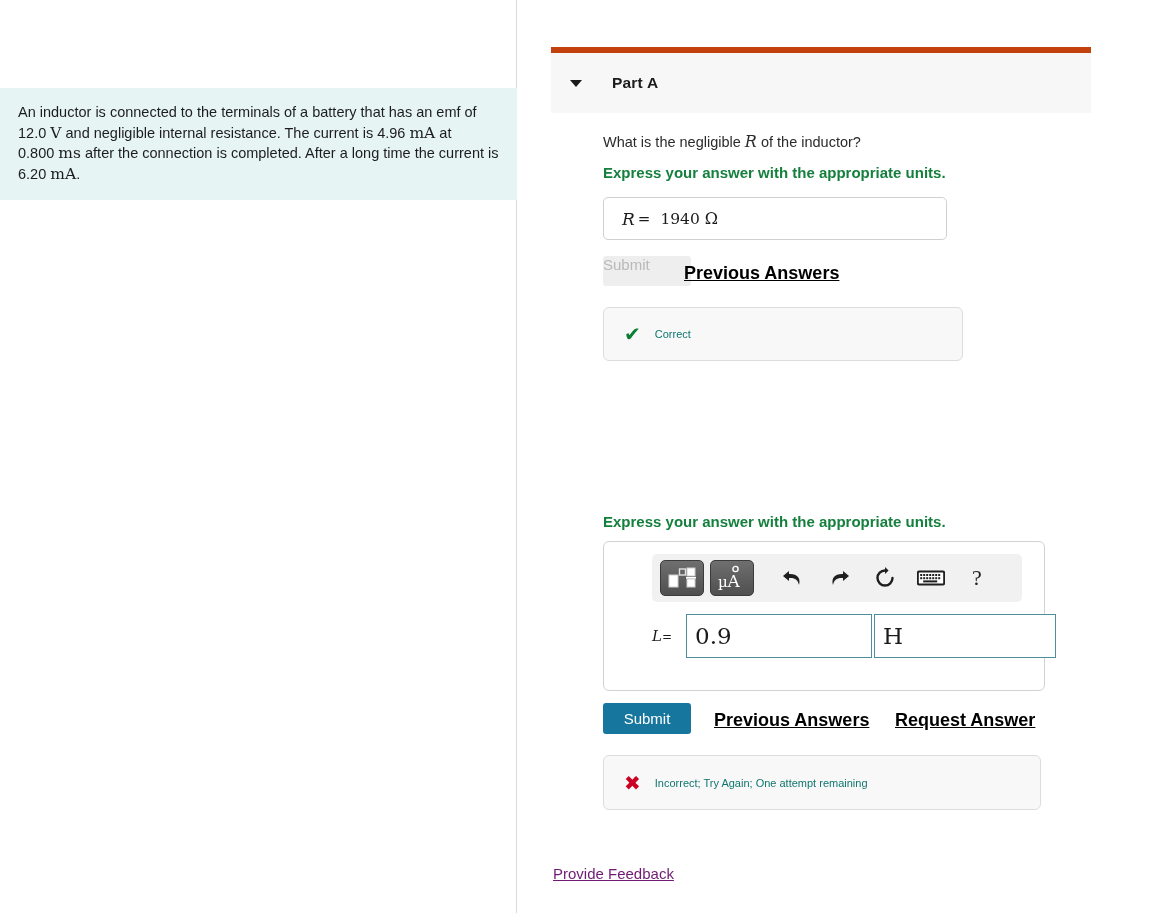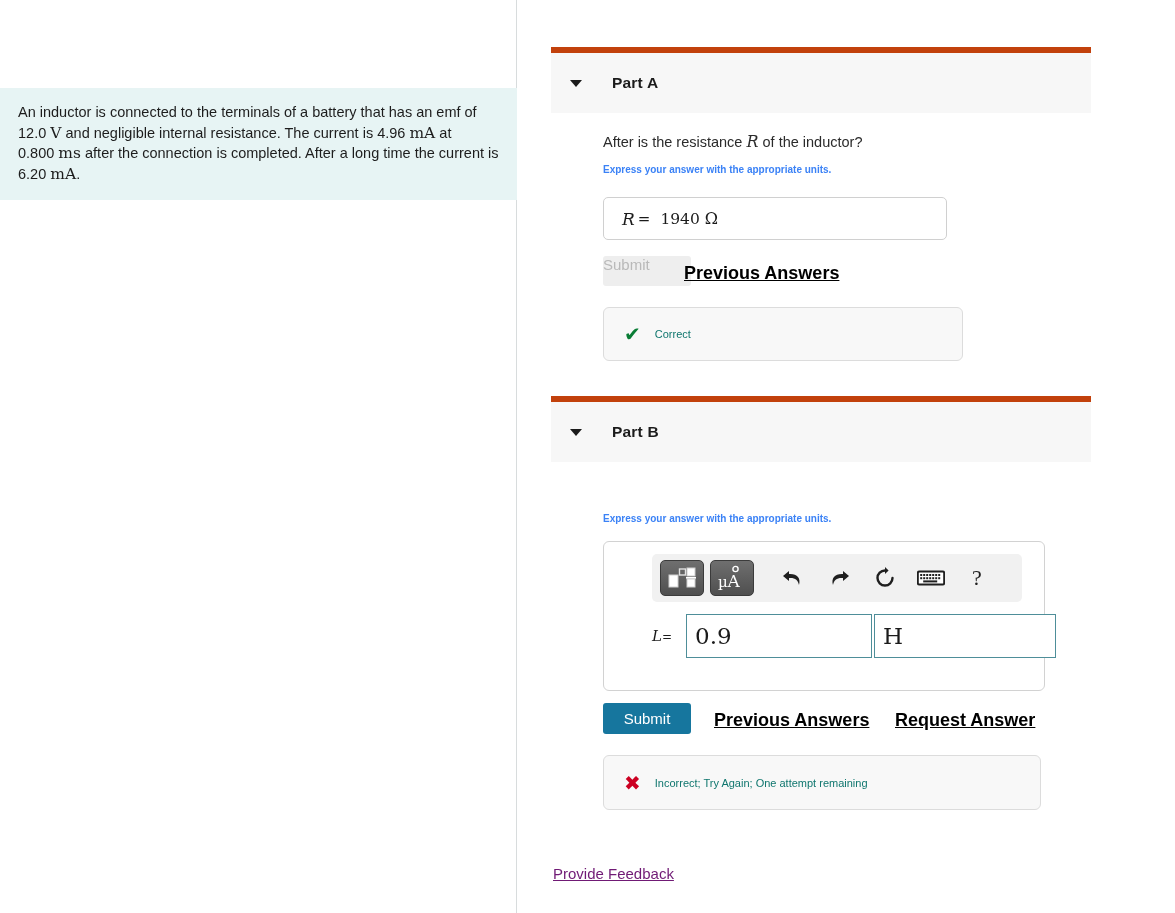--- a/index.html
+++ b/index.html
@@ -94,23 +94,23 @@
 
   
   .qtext {
     position: absolute;
     font-size: 14.5px;
     color: #2b2b2b;
     white-space: nowrap;
   }
   .qbold {
     position: absolute;
-    font-size: 10px;
+    font-size: 15px;
     font-weight: bold;
-    color: #3b82f6;
+    color: #15803d;
     white-space: nowrap;
   }
 
   
   .answer-box {
     position: absolute;
     background: #ffffff;
     border: 1px solid #d0d0d0;
     border-radius: 5px;
     box-sizing: border-box;
@@ -309,21 +309,21 @@
   </div>
 
   <div class="right-pane">
 
     <div class="part-header" style="top:47px;">
       <span class="caret"></span>
       <span class="part-title">Part A</span>
     </div>
 
     <div class="qtext" style="left:86px; top:132px;">
-      <span>After is the resistance</span>
+      <span>What is the negligible</span>
       <span class="mathvar">R</span>
       <span>of the inductor?</span>
     </div>
 
     <div class="qbold" style="left:86px; top:164px;">Express your answer with the appropriate units.</div>
 
     <div class="answer-box" style="left:86px; top:197px; width:344px; height:43px;">
       <span class="ans-label">R</span>
       <span class="ans-eq">=</span>
       <span class="ans-value">1940</span>
@@ -332,24 +332,20 @@
 
     <div class="btn-submit-disabled" style="left:86px; top:256px; width:88px; height:30px;">Submit</div>
 
     <div class="link" style="left:167px; top:263px;">Previous Answers</div>
 
     <div class="feedback-banner" style="left:86px; top:307px; width:360px; height:54px;">
       <span class="fb-icon ok">✔</span>
       <span class="fb-text">Correct</span>
     </div>
 
-    <div class="part-header" style="top:396px; width:540px;">
-      <span class="caret"></span>
-      <span class="part-title">Part B</span>
-    </div>
 
 
     <div class="qbold" style="left:86px; top:513px;">Express your answer with the appropriate units.</div>
 
     <div class="mathwidget" style="left:86px; top:541px; width:442px; height:150px;">
 
       <div class="mw-toolbar">
 
         <div class="tb-btn">
           <svg width="28" height="22" viewBox="0 0 28 22">

